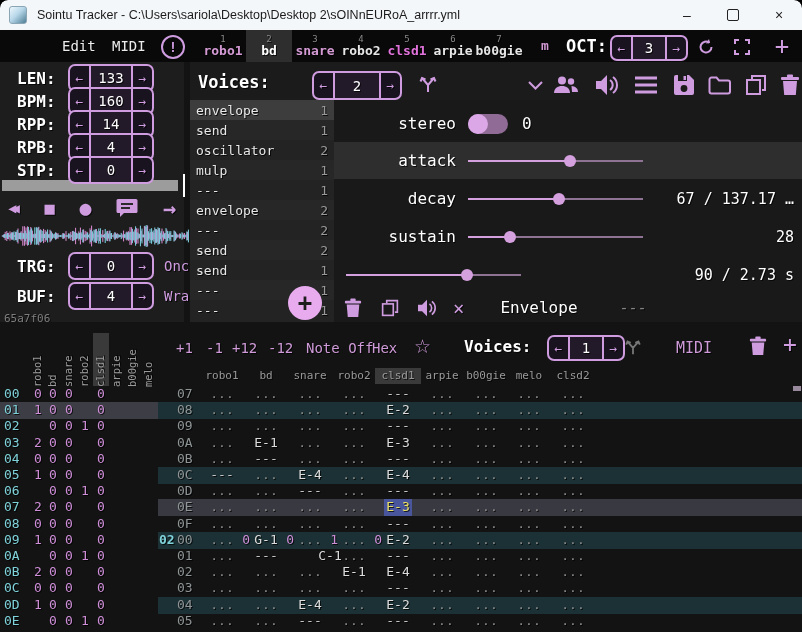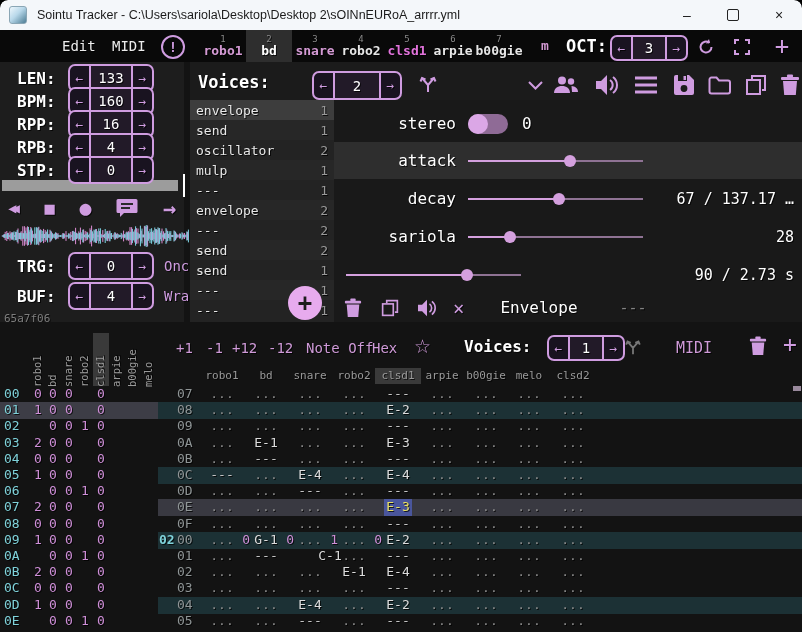--- a/index.html
+++ b/index.html
@@ -213,21 +213,21 @@
         <span class="stepper">
           <span class="st-btn">←</span>
           <span class="st-val">160</span>
           <span class="st-btn">→</span>
         </span>
       </div>
       <div class="song-row" style="top: 50px;">
         <span class="song-label">RPP:</span>
         <span class="stepper">
           <span class="st-btn">←</span>
-          <span class="st-val">16</span>
+          <span class="st-val">14</span>
           <span class="st-btn">→</span>
         </span>
       </div>
       <div class="song-row" style="top: 73px;">
         <span class="song-label">RPB:</span>
         <span class="stepper">
           <span class="st-btn">←</span>
           <span class="st-val">4</span>
           <span class="st-btn">→</span>
         </span>
@@ -417,21 +417,21 @@
       <div class="param-row" style="top: 80px;">
         <span class="param-label">decay</span>
         <span class="slider">
           <span class="sl-track"></span>
           <span class="sl-fill" style="width: 92px;"></span>
           <span class="sl-handle" style="left: 85px;"></span>
         </span>
         <span class="param-val">67 / 137.17 …</span>
       </div>
       <div class="param-row" style="top: 118px;">
-        <span class="param-label">sariola</span>
+        <span class="param-label">sustain</span>
         <span class="slider">
           <span class="sl-track"></span>
           <span class="sl-fill" style="width: 38px;"></span>
           <span class="sl-handle" style="left: 36px;"></span>
         </span>
         <span class="param-val">28</span>
       </div>
       <div class="param-row" style="top: 156px;">
         <span class="slider">
           <span class="sl-track"></span>

